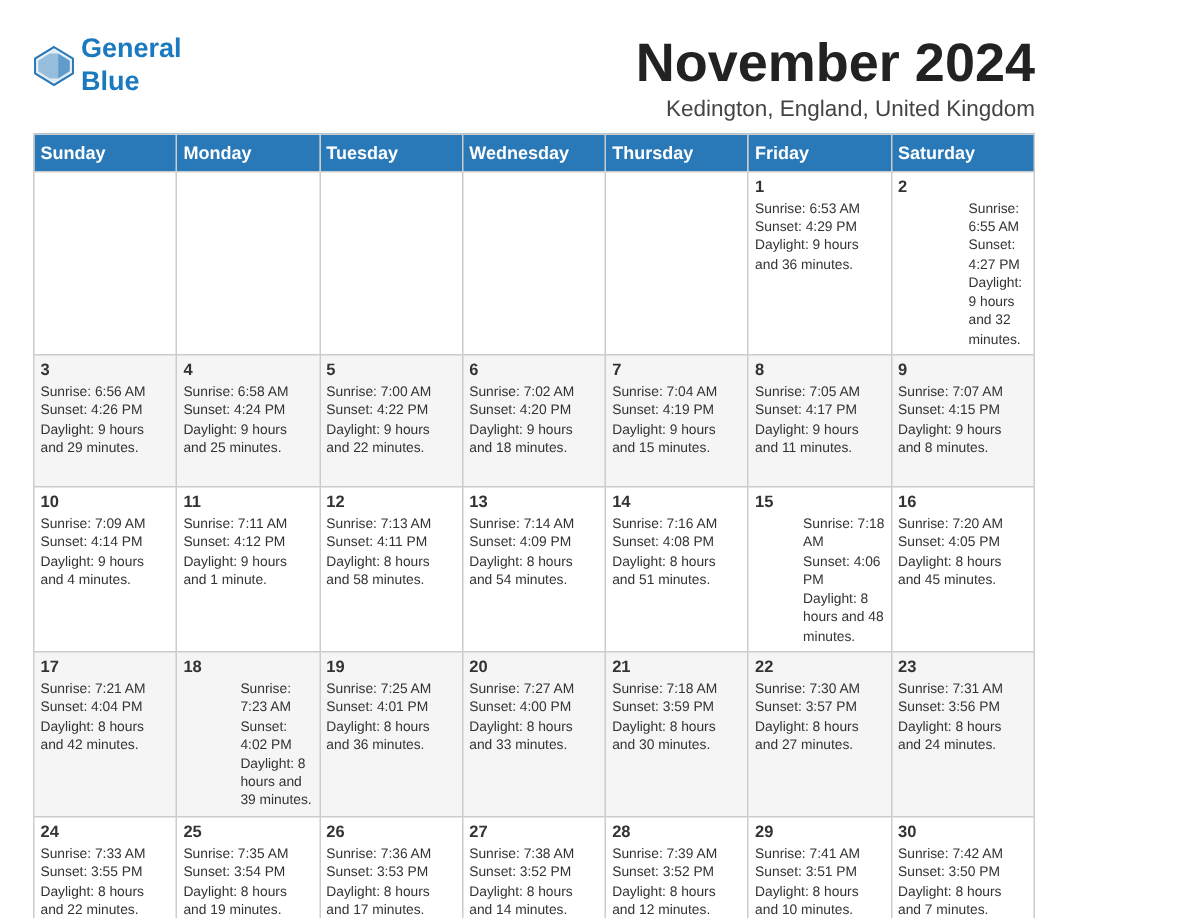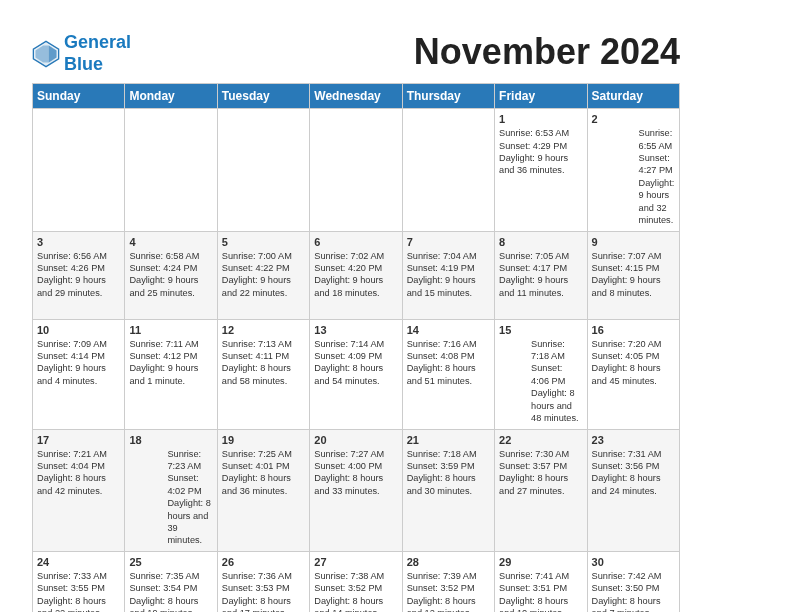--- a/index.html
+++ b/index.html
@@ -6,21 +6,21 @@
     body {
       font-family: Arial, sans-serif;
       background: #fff;
       width: 792px;
       height: 612px;
       overflow: hidden;
     }
     .page {
       width: 712px;
       height: 612px;
-      padding: 32px;
+      padding: 22px;
       display: flex;
       flex-direction: column;
     }
     .header {
       display: flex;
       justify-content: space-between;
       align-items: flex-start;
       margin-bottom: 8px;
     }
     .logo {
@@ -111,20 +111,21 @@
         <polygon points="24,8 35,15 35,25 24,32" fill="#2979b8" opacity="0.7"></polygon>
         <polygon points="16,8 24,8 24,32 16,32 5,25 5,15" fill="#2979b8" opacity="0.4"></polygon>
       </svg>
       <div class="logo-text">
         <div><span>General</span></div>
         <div><span>Blue</span></div>
       </div>
     </div>
     <div class="title-block">
       <div class="month-title">November 2024</div>
+      <div class="location">Kedington, England, United Kingdom</div>
     </div>
   </div>
 
   <table class="calendar">
     <thead>
       <tr>
       <th>Sunday</th>
           <th>Monday</th>
           <th>Tuesday</th>
           <th>Wednesday</th>

